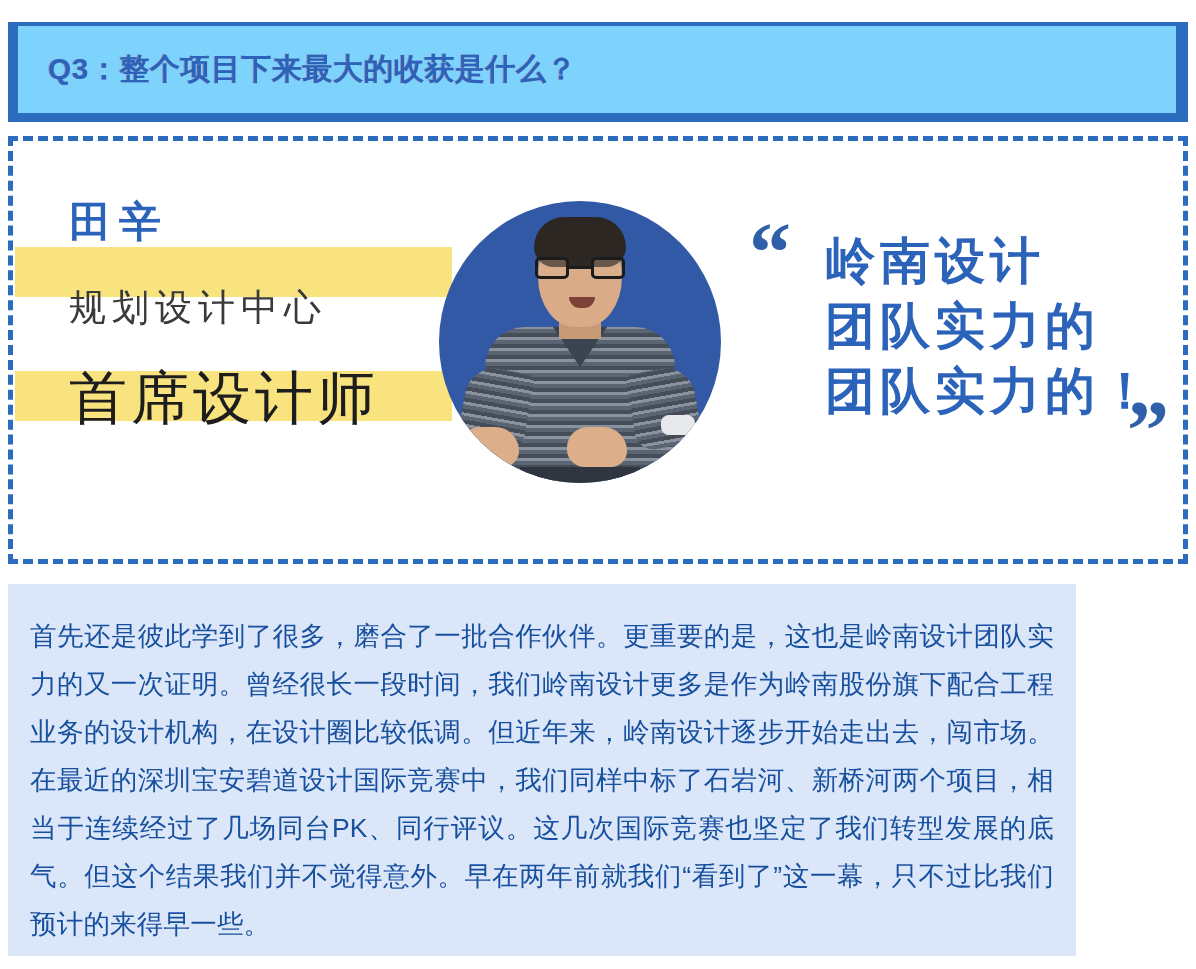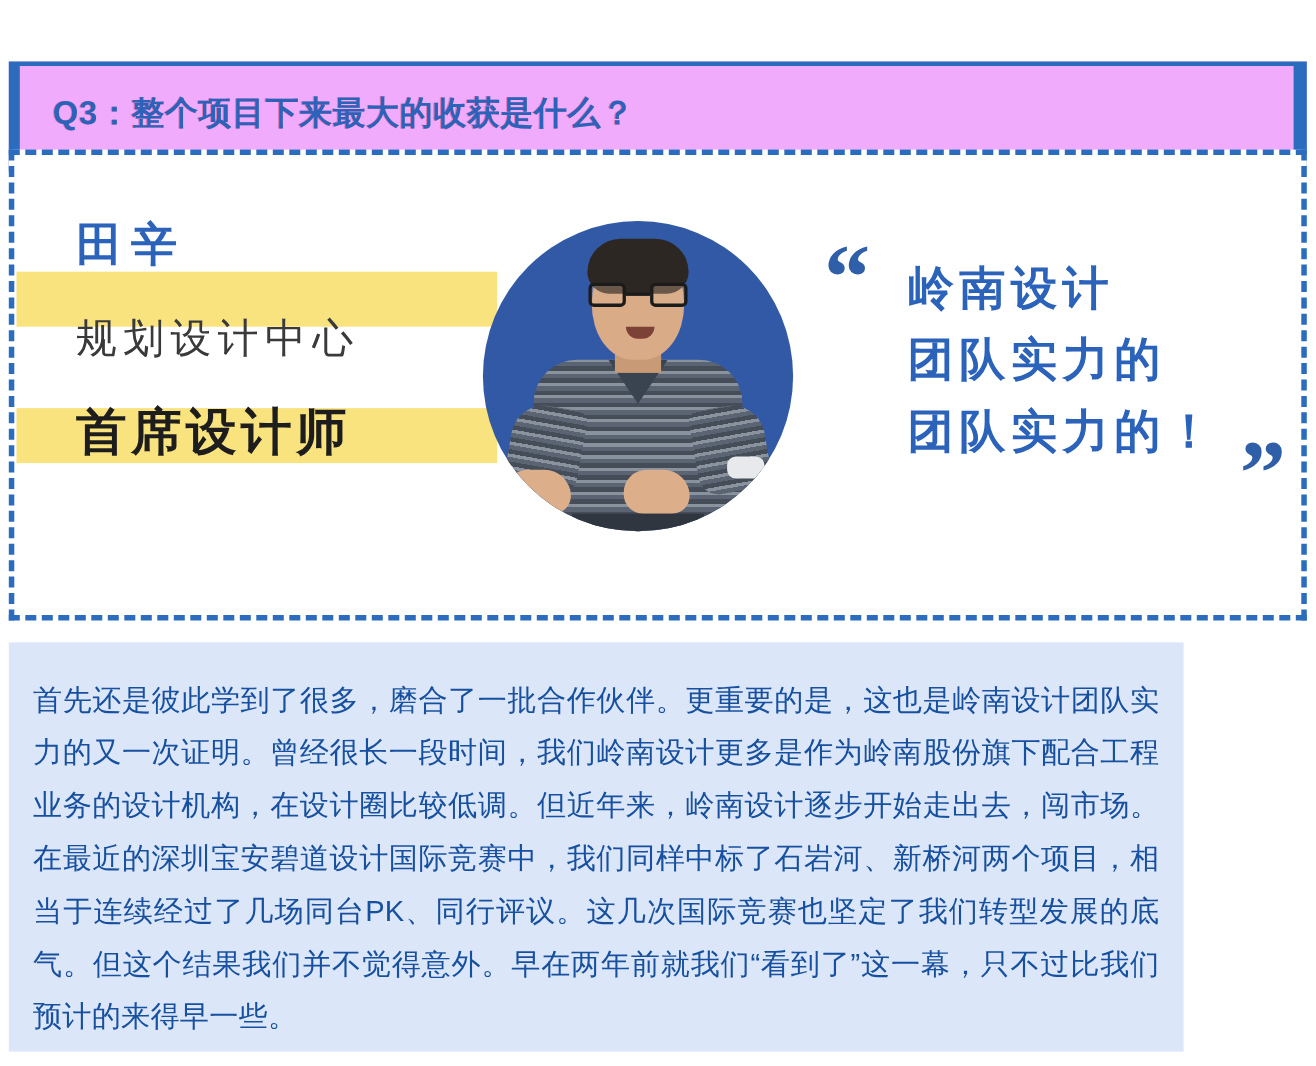--- a/index.html
+++ b/index.html
@@ -20,24 +20,23 @@
     position: absolute;
     left: 8px;
     top: 22px;
     width: 1180px;
     height: 100px;
     box-sizing: border-box;
     border-top: 4px solid #2b6cbf;
     border-right: 12px solid #2b6cbf;
     border-bottom: 9px solid #2b6cbf;
     border-left: 10px solid #2b6cbf;
-    background: #f0abfc;
+    background: #7dd3fc;
     display: flex;
     align-items: center;
-    margin-top: 34px;
   }
   .qa-header-text {
     padding-left: 30px;
     font-size: 30px;
     font-weight: bold;
     color: #2b62ba;
     letter-spacing: 0.5px;
     white-space: nowrap;
     text-shadow: -1px 0 0 rgba(200,60,90,0.45);
   }
@@ -87,22 +86,22 @@
   }
   .name-dept {
     top: 80px;
     font-size: 37px;
     color: #3a3a3a;
     letter-spacing: 6px;
     line-height: 1;
   }
   .name-title {
     top: 160px;
-    font-size: 46px;
-    font-weight: bold;
+    font-size: 58px;
+    font-weight: normal;
     color: #1d1d1d;
     letter-spacing: 4px;
     line-height: 1;
   }
 
   
   .portrait {
     position: absolute;
     left: 426px;
     top: 60px;
@@ -271,21 +270,21 @@
     top: 178px;
     font-size: 84px;
   }
   .quote-lines {
     position: absolute;
     left: 84px;
     top: 18px;
     width: 340px;
   }
   .quote-line {
-    font-size: 42px;
+    font-size: 50px;
     font-weight: bold;
     color: #2b62ba;
     letter-spacing: 5px;
     line-height: 65px;
     white-space: nowrap;
   }
 
   
   .answer-panel {
     position: absolute;

